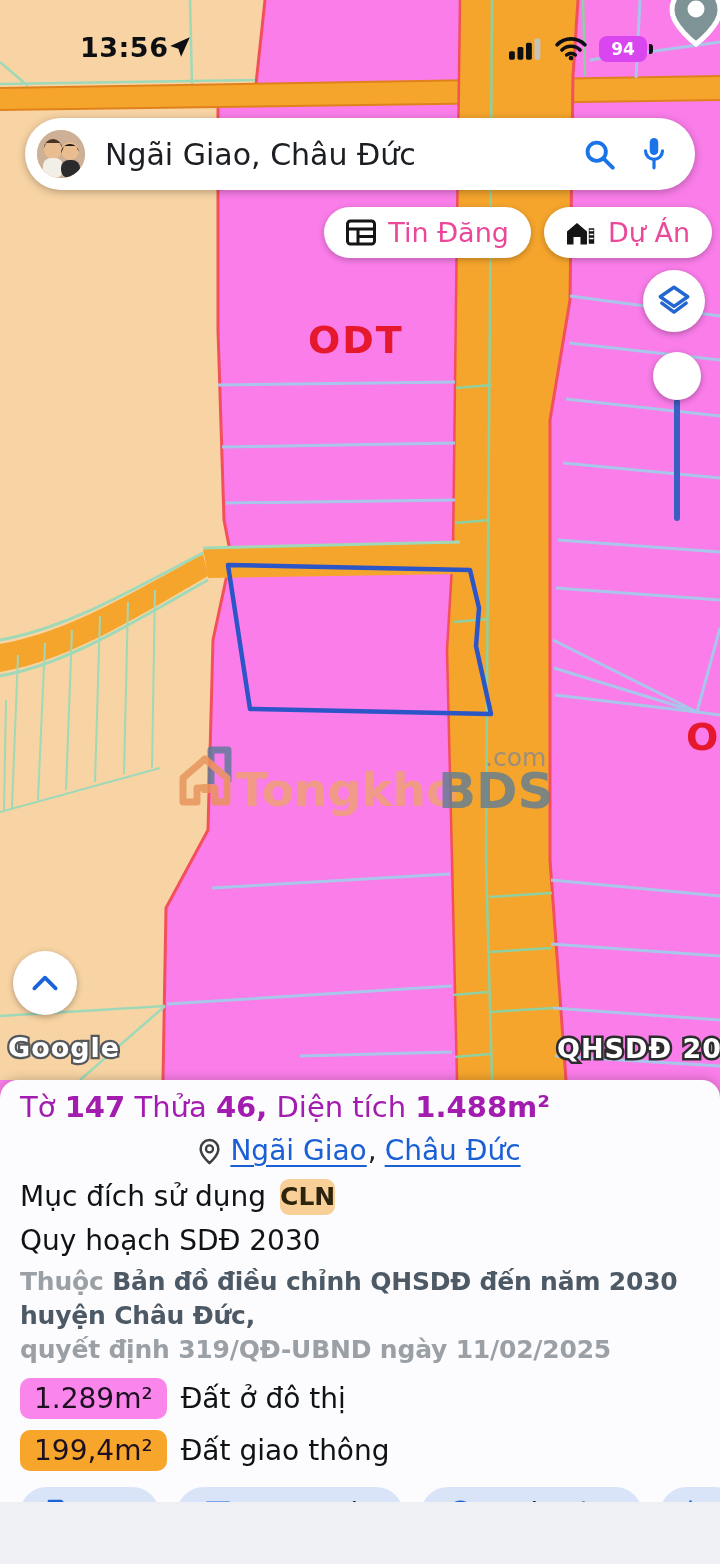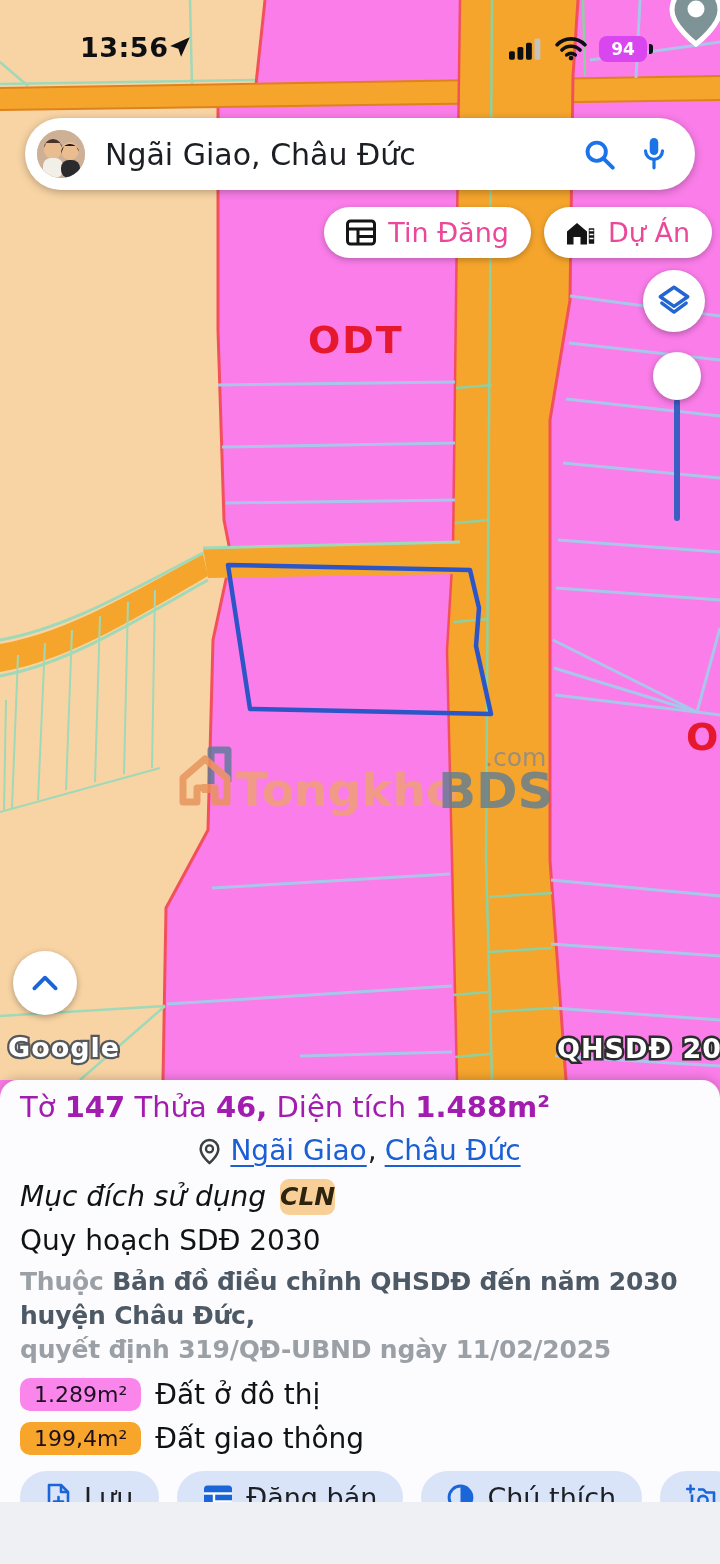--- a/index.html
+++ b/index.html
@@ -42,29 +42,29 @@
   
   .sheet{position:absolute;left:0;top:1080px;width:720px;height:484px;background:#fcfcfe;
          border-radius:18px 18px 0 0;box-shadow:0 -2px 10px rgba(0,0,0,.18);z-index:7;
          padding:10px 20px 0 20px;box-sizing:border-box;}
   .sheet-title{font-size:29px;color:#a21caf;line-height:35px;}
   .sheet-title .t{font-weight:500;}
   .sheet-title .n{font-weight:700;}
   .loc-row{display:flex;align-items:center;margin-top:9px;line-height:34px;font-size:28px;color:#202124;justify-content:center;}
   .loc-link{color:#1a5fd4;text-decoration:underline;text-underline-offset:5px;}
   .loc-sep{margin:0 8px 0 1px;color:#202124;}
-  .usage-row{display:flex;align-items:center;margin-top:10px;line-height:38px;font-size:28px;color:#101316;font-style:italic;}
+  .usage-row{display:flex;align-items:center;margin-top:10px;line-height:38px;font-size:28px;color:#101316;}
   .cln-badge{margin-left:14px;background:var(--badge-cln-bg);color:#2d2410;border-radius:9px;
          font-size:25px;font-weight:600;padding:3px 0;line-height:30px;}
   .plan-row{margin-top:8px;font-size:28px;line-height:34px;color:#101316;}
   .source{margin-top:7px;font-size:25px;line-height:34px;letter-spacing:-.2px;font-weight:bold;}
   .source .light{color:#9aa0a6;}
   .source .dark{color:#4d5a66;}
   .legend-row{display:flex;align-items:center;margin-top:11px;}
-  .legend-badge{min-width:120px;text-align:center;border-radius:10px;font-size:22px;font-weight:500;
+  .legend-badge{min-width:120px;text-align:center;border-radius:10px;font-size:28px;font-weight:500;
          color:#1c1020;padding:4px 14px;box-sizing:border-box;}
   .legend-badge--pink{background:var(--badge-pink-bg);}
   .legend-badge--orange{background:var(--badge-orange-bg);}
   .legend-label{margin-left:14px;font-size:28px;color:#101316;}
   .actions-row{display:flex;gap:18px;margin-top:16px;overflow:hidden;width:712px;}
   .action-pill{flex:0 0 auto;height:53px;background:var(--action-pill-bg);border-radius:27px;
          display:flex;align-items:center;gap:13px;padding:0 26px;font-size:27px;color:#1c1f23;white-space:nowrap;}
   .footer-strip{position:absolute;left:0;bottom:0;width:720px;height:62px;background:#eff0f4;}
 </style>
 </head>

